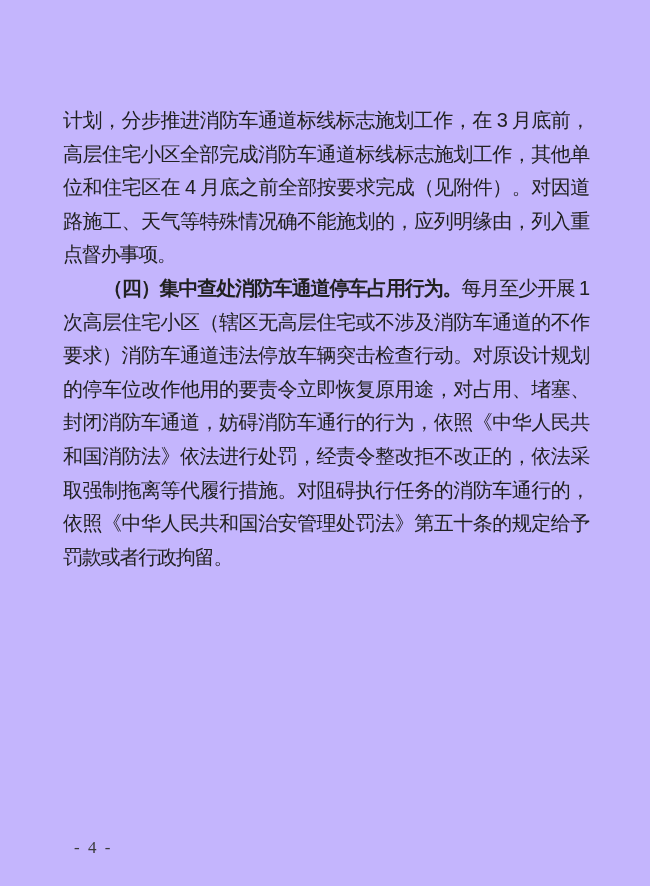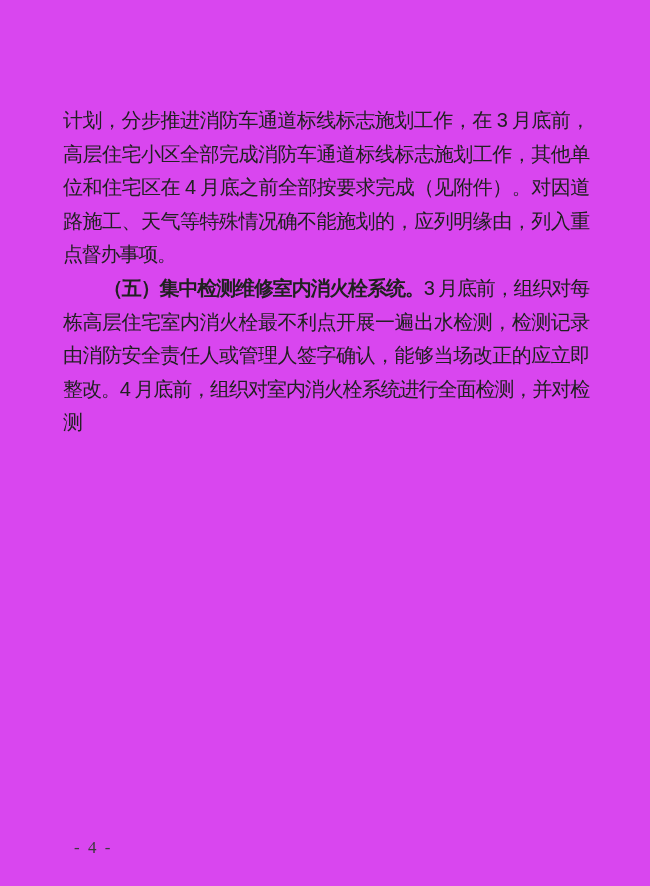--- a/index.html
+++ b/index.html
@@ -4,21 +4,21 @@
 <style>
   html, body {
     margin: 0;
     padding: 0;
     background: #ffffff;
   }
   .doc-page {
     position: relative;
     width: 650px;
     height: 886px;
-    background: #d946ef;
+    background: #c4b5fd;
     overflow: hidden;
     font-family: "Liberation Sans", sans-serif;
   }
   .text-block {
     position: absolute;
     top: 104px;
     left: 63px;
     width: 526px;
     color: #212121;
     font-size: 20px;
@@ -46,16 +46,16 @@
     color: #3a3a3a;
     letter-spacing: 2px;
   }
 </style>
 </head>
 <body>
 
 <div class="doc-page">
   <div class="text-block" id="paragraph-container">
       <p class="para"><span>计划，分步推进消防车通道标线标志施划工作，在 3 月底前，高层住宅小区全部完成消防车通道标线标志施划工作，其他单位和住宅区在 4 月底之前全部按要求完成（见附件）。对因道路施工、天气等特殊情况确不能施划的，应列明缘由，列入重点督办事项。</span></p>
-      <p class="para indent"><span class="para-lead">（五）集中检测维修室内消火栓系统。</span><span>3 月底前，组织对每栋高层住宅室内消火栓最不利点开展一遍出水检测，检测记录由消防安全责任人或管理人签字确认，能够当场改正的应立即整改。4 月底前，组织对室内消火栓系统进行全面检测，并对检测</span></p>
+      <p class="para indent"><span class="para-lead">（四）集中查处消防车通道停车占用行为。</span><span>每月至少开展 1 次高层住宅小区（辖区无高层住宅或不涉及消防车通道的不作要求）消防车通道违法停放车辆突击检查行动。对原设计规划的停车位改作他用的要责令立即恢复原用途，对占用、堵塞、封闭消防车通道，妨碍消防车通行的行为，依照《中华人民共和国消防法》依法进行处罚，经责令整改拒不改正的，依法采取强制拖离等代履行措施。对阻碍执行任务的消防车通行的，依照《中华人民共和国治安管理处罚法》第五十条的规定给予罚款或者行政拘留。</span></p>
     </div>
   <div class="page-number">- 4 -</div>
 </div>
 
 </body></html>

